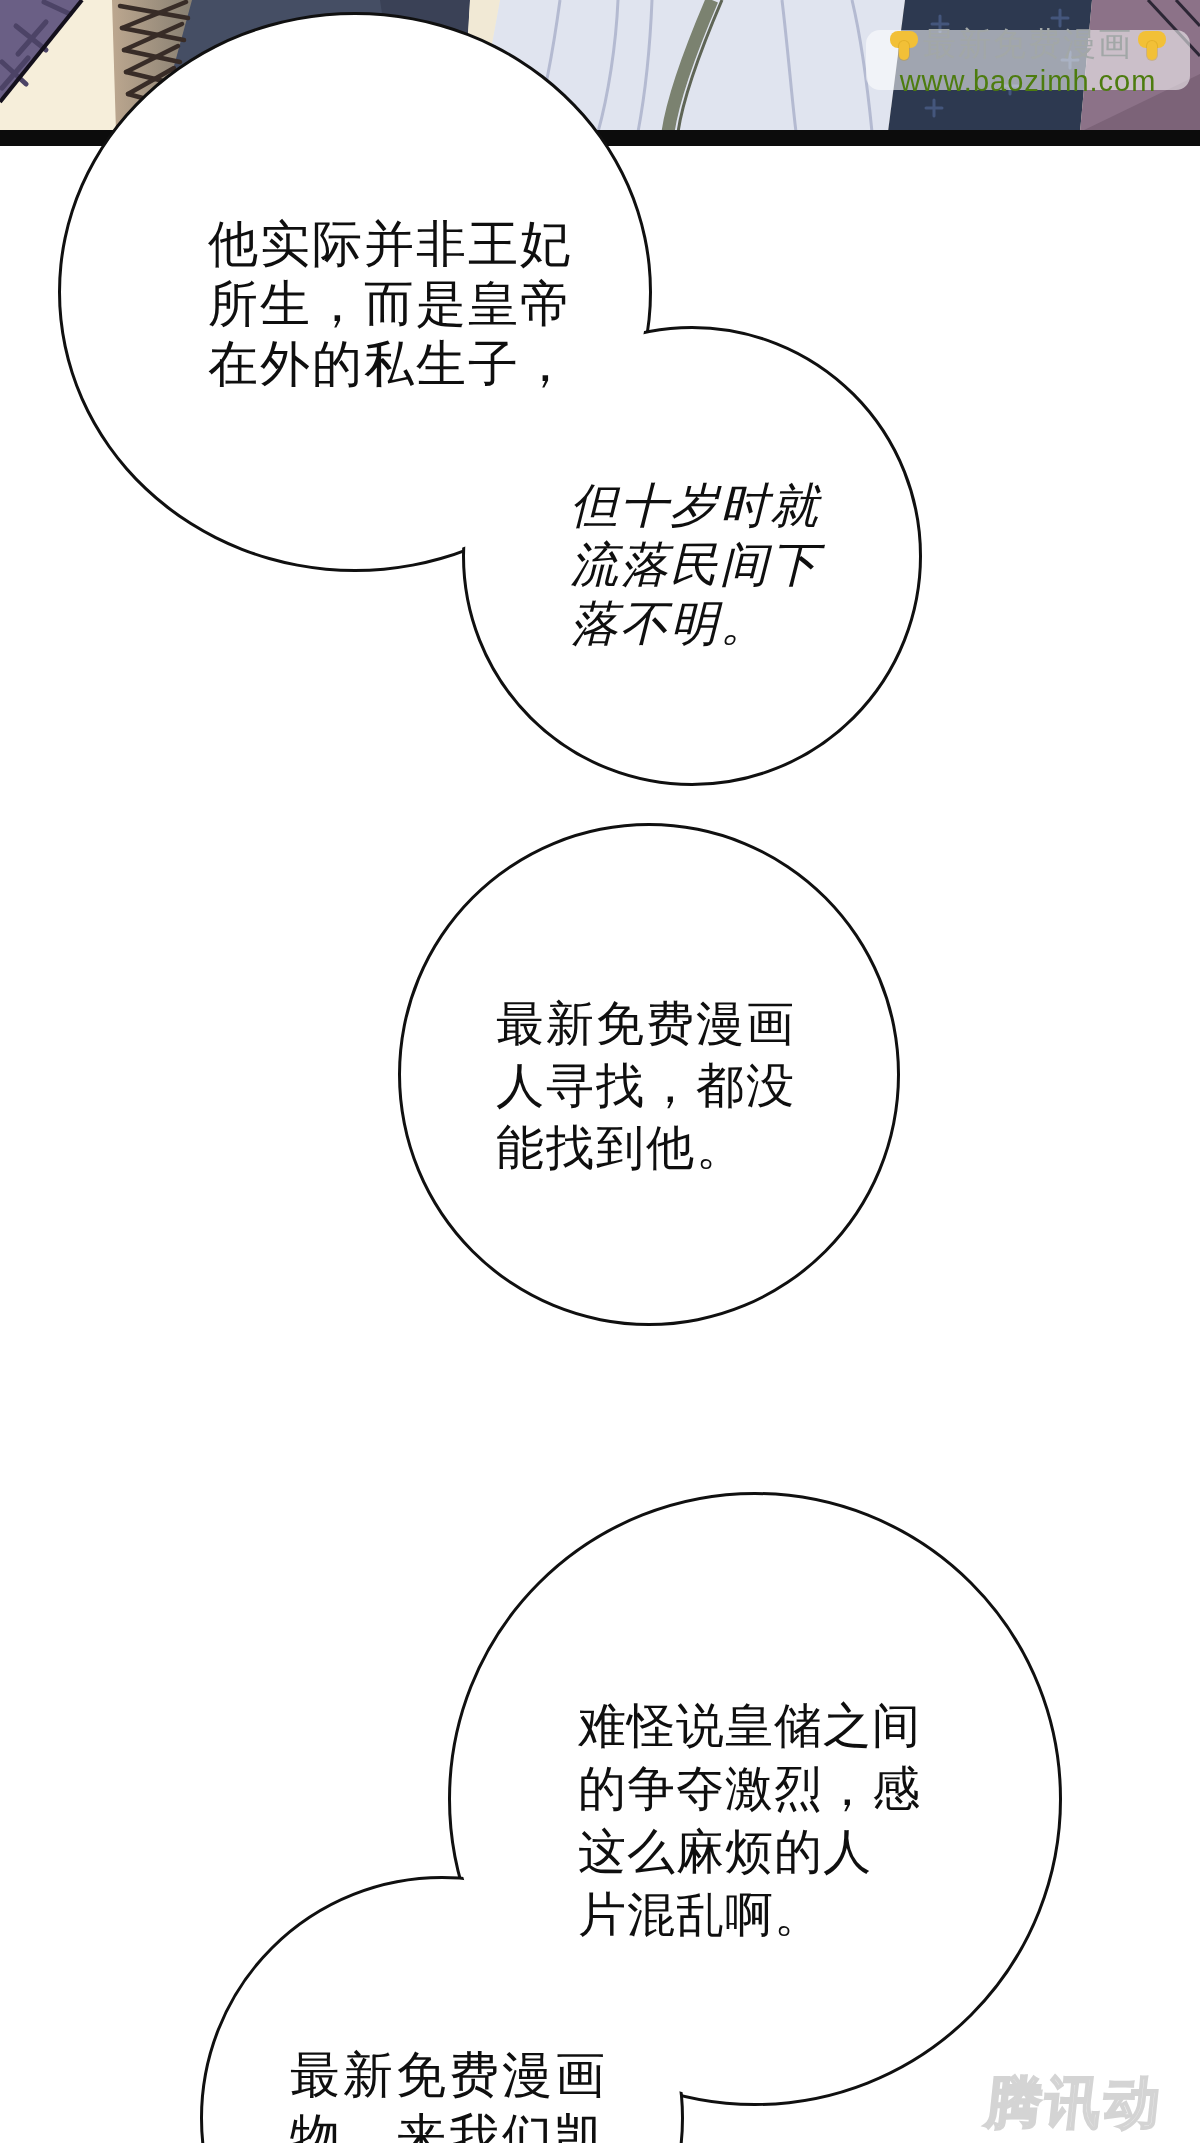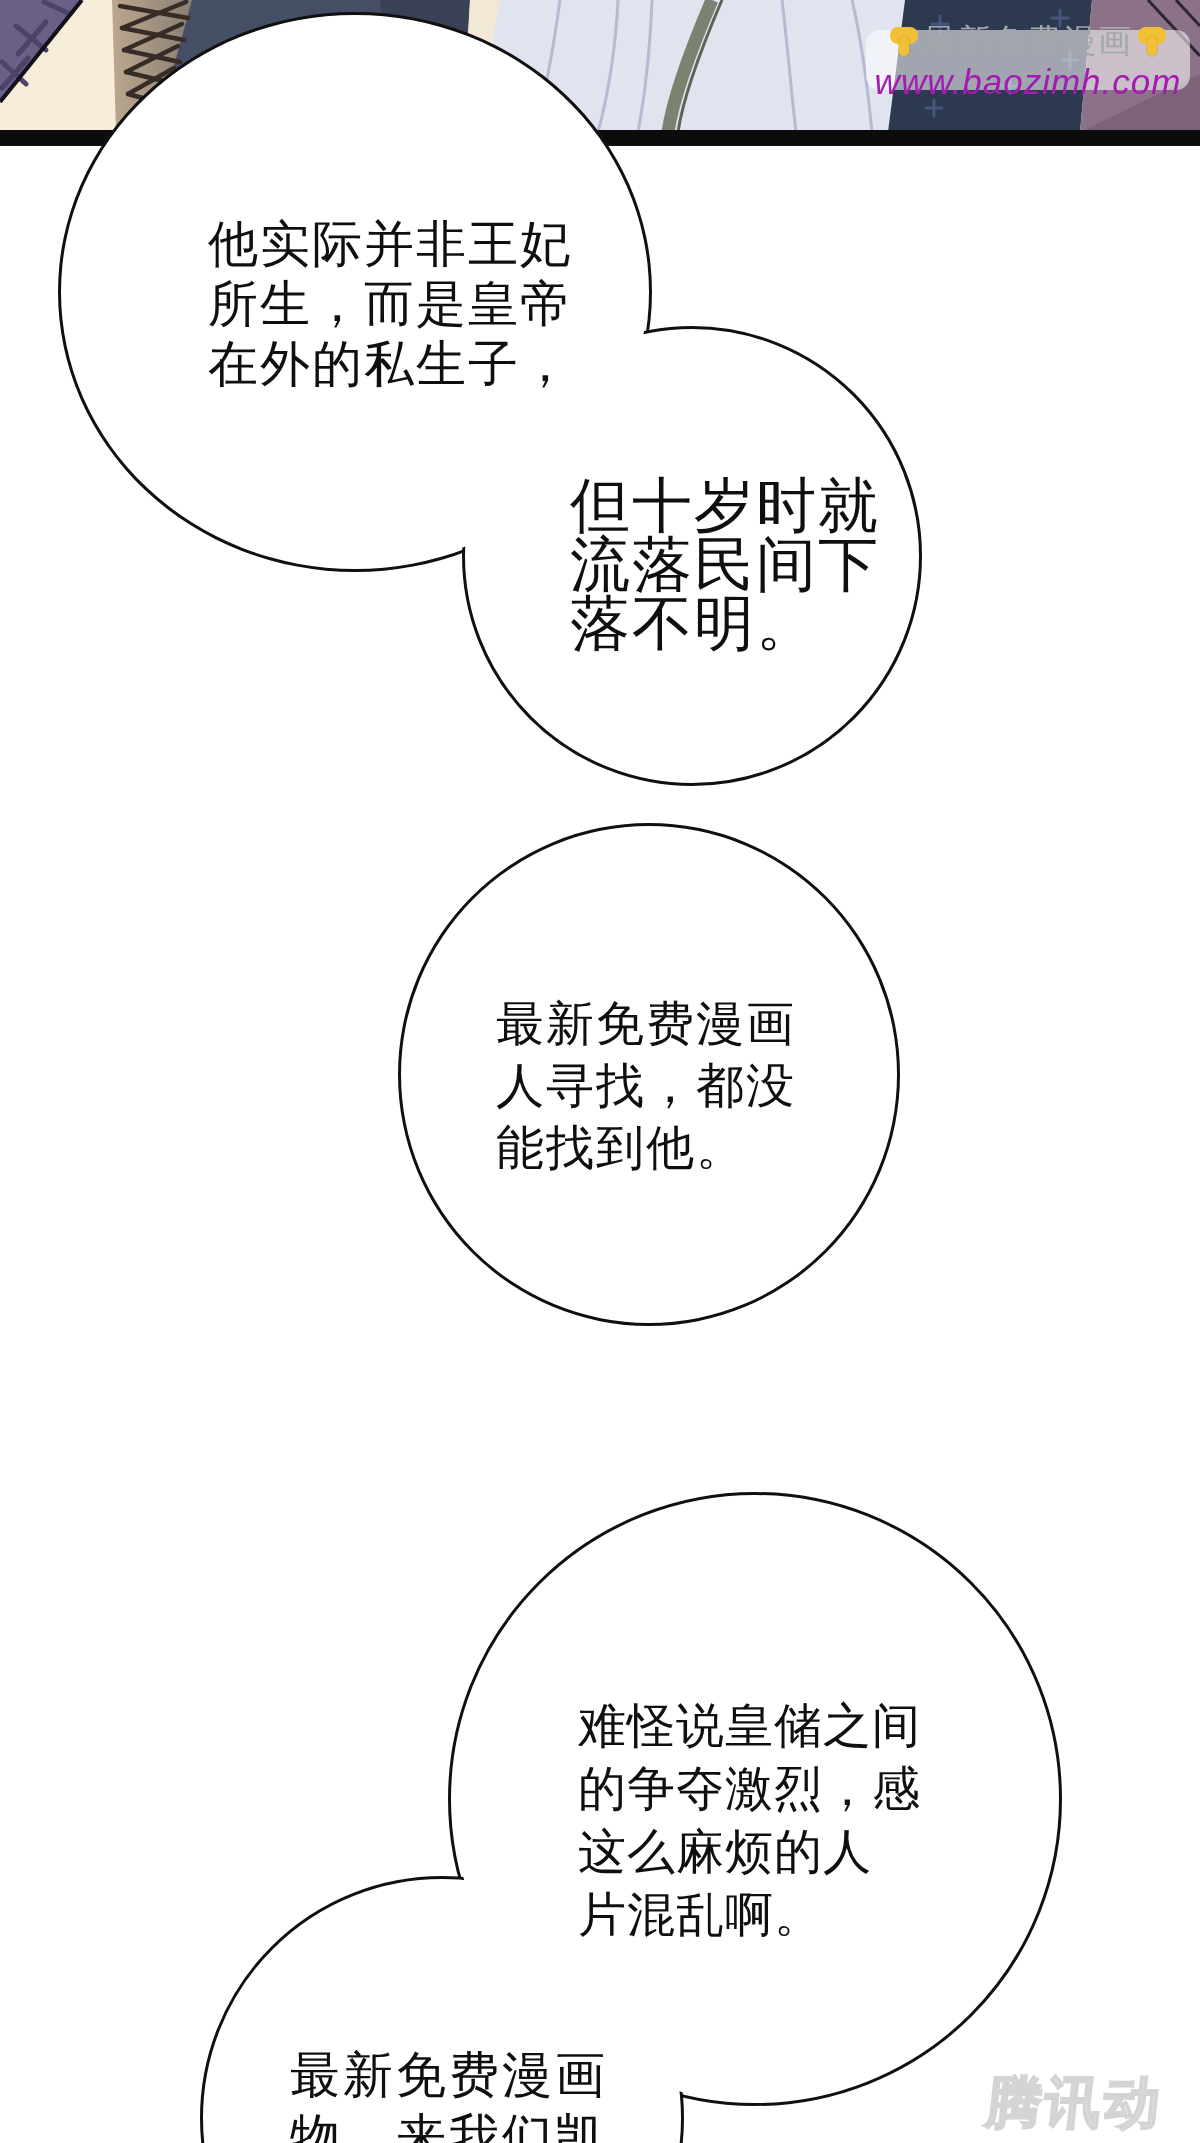--- a/index.html
+++ b/index.html
@@ -13,21 +13,21 @@
   #panel { position:absolute; left:0; top:0; width:1200px; height:146px; z-index:1; }
 
   
   .wm-top {
     position:absolute; left:866px; top:30px; width:324px; height:60px; z-index:2;
     background:rgba(255,255,255,0.55); border-radius:14px;
     display:flex; flex-direction:column; align-items:center; justify-content:center;
     color:#a2a7a7;
   }
   .wm-top .l1 { font-size:33px; letter-spacing:2px; display:flex; align-items:center; gap:4px; }
-  .wm-top .l2 { font-size:35px; letter-spacing:1px; margin-top:-2px; color:#a21caf;font-style:italic; }
+  .wm-top .l2 { font-size:29px; letter-spacing:1px; margin-top:-2px; color:#4d7c0f; }
   .hand { display:inline-block; position:relative; width:30px; height:34px; }
   .hand::before { content:""; position:absolute; top:3px; left:1px; width:28px; height:17px;
     background:#f2c037; border-radius:8px; }
   .hand::after { content:""; position:absolute; top:13px; left:10px; width:10px; height:19px;
     background:#f2c037; border-radius:5px; box-shadow:0 0 0 1px rgba(201,148,17,0.35); }
 
   
   .bub-stroke, .bub-fill { position:absolute; border-radius:50%; background:#ffffff; }
   .bub-stroke { border:3px solid #101010; z-index:3; box-sizing:border-box; }
   .bub-fill   { z-index:4; }
@@ -38,21 +38,21 @@
   .b2f { left:467px; top:331px;  width:450px; height:450px; }
   .b3  { left:398px; top:823px;  width:502px; height:503px; }
   .b3f { left:403px; top:828px;  width:492px; height:493px; }
   .b4  { left:448px; top:1492px; width:614px; height:614px; }
   .b4f { left:453px; top:1497px; width:604px; height:604px; }
   .b5  { left:200px; top:1876px; width:484px; height:484px; }
   .b5f { left:205px; top:1881px; width:474px; height:474px; }
 
   .btext { position:absolute; z-index:5; color:#0f0f0f; white-space:nowrap; }
   .t1 { left:208px; top:214px;  font-size:50px; line-height:60px; letter-spacing:2px; }
-  .t2 { left:570px; top:476px;  font-size:60px; line-height:59px; letter-spacing:2px; }
+  .t2 { left:570px; top:476px;  font-size:48px; line-height:59px; letter-spacing:2px;font-style:italic; }
   .t3 { left:496px; top:993px;  font-size:48px; line-height:62px; letter-spacing:2px; }
   .t4 { left:578px; top:1694px; font-size:48px; line-height:63px; letter-spacing:1px; }
   .t5 { left:290px; top:2044px; font-size:50px; line-height:62px; letter-spacing:3px; }
 
   
   .wm-bottom {
     position:absolute; left:982px; top:2066px; z-index:6;
     font-size:56px; font-weight:bold; letter-spacing:3px;
     color:#f1f1f1; -webkit-text-stroke:2px #d4d4d4;
     transform:skewX(-6deg);

